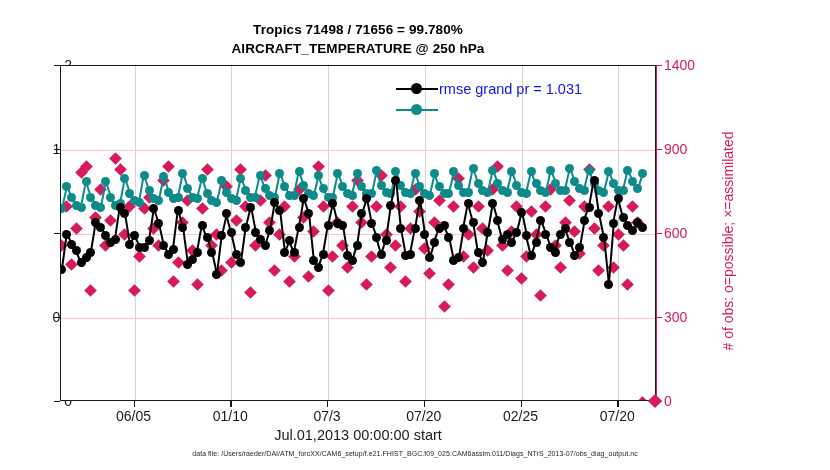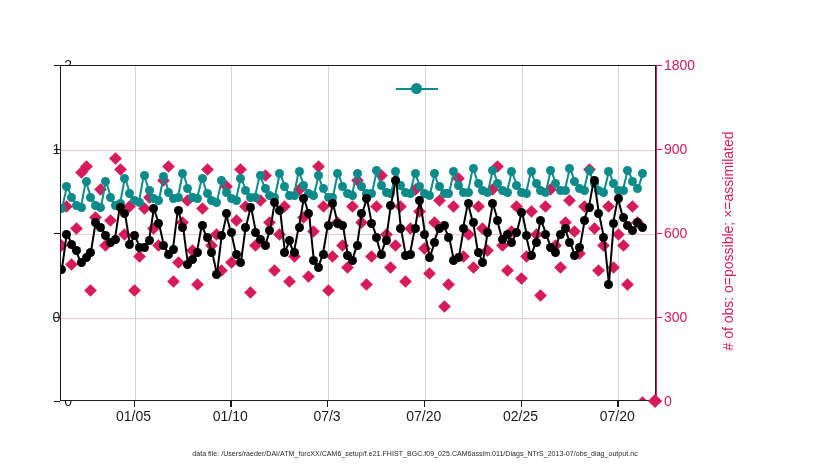--- a/index.html
+++ b/index.html
@@ -245,23 +245,28 @@
     margin-top: -5px;
     background: #d61a5c;
     transform: rotate(45deg);
   }
 </style>
 </head>
 <body>
 
 <div id="figure">
 
+  <div class="title-block">
+    <span class="title-line">Tropics 71498 / 71656 = 99.780%</span>
+    <span class="title-line">AIRCRAFT_TEMPERATURE @ 250 hPa</span>
+  </div>
 
   <div id="y-axis-title">rmse and totalspread</div>
   <div id="y-axis-title-right"># of obs: o=possible; ×=assimilated</div>
+  <div id="x-axis-title">Jul.01,2013 00:00:00 start</div>
 
   <div id="right-axis-line"></div>
 
   <div id="tick-layer">
       <div class="tickmark-left" style="top: 401px;"></div>
       <div class="ylabel-left" style="top: 401px;">
         <span>0</span>
       </div>
       <div class="tickmark-left" style="top: 317px;"></div>
       <div class="ylabel-left" style="top: 317px;">
@@ -281,23 +286,23 @@
       </div>
       <div class="tickmark-right" style="top: 401px;"></div>
       <div class="ylabel-right" style="top: 401px;">0</div>
       <div class="tickmark-right" style="top: 317px;"></div>
       <div class="ylabel-right" style="top: 317px;">300</div>
       <div class="tickmark-right" style="top: 233px;"></div>
       <div class="ylabel-right" style="top: 233px;">600</div>
       <div class="tickmark-right" style="top: 149px;"></div>
       <div class="ylabel-right" style="top: 149px;">900</div>
       <div class="tickmark-right" style="top: 65px;"></div>
-      <div class="ylabel-right" style="top: 65px;">1800</div>
+      <div class="ylabel-right" style="top: 65px;">1400</div>
       <div class="tickmark-x" style="left: 133.532px;"></div>
-      <div class="xtick-label" style="left: 133.532px;">01/05</div>
+      <div class="xtick-label" style="left: 133.532px;">06/05</div>
       <div class="tickmark-x" style="left: 230.286px;"></div>
       <div class="xtick-label" style="left: 230.286px;">01/10</div>
       <div class="tickmark-x" style="left: 327.039px;"></div>
       <div class="xtick-label" style="left: 327.039px;">07/3</div>
       <div class="tickmark-x" style="left: 423.792px;"></div>
       <div class="xtick-label" style="left: 423.792px;">07/20</div>
       <div class="tickmark-x" style="left: 520.545px;"></div>
       <div class="xtick-label" style="left: 520.545px;">02/25</div>
       <div class="tickmark-x" style="left: 617.299px;"></div>
       <div class="xtick-label" style="left: 617.299px;">07/20</div>
@@ -920,20 +925,27 @@
           <div class="pt rmse" style="left: 571.812px; top: 164.64px;"></div>
           <div class="pt rmse" style="left: 576.649px; top: 156.24px;"></div>
           <div class="pt rmse" style="left: 581.487px; top: 161.28px;"></div>
         </div>
     </div>
   </div>
 
   <div id="legend">
     <div class="legend-row">
       <span class="legend-sample">
+        <span class="lline" style="background:#000000"></span>
+        <span class="lmark" style="background:#000000"></span>
+      </span>
+      <span class="legend-text">rmse grand pr = 1.031</span>
+    </div>
+    <div class="legend-row">
+      <span class="legend-sample">
         <span class="lline" style="background:#0d8a8a"></span>
         <span class="lmark" style="background:#0d8a8a"></span>
       </span>
     </div>
   </div>
 
   <div id="data-file-note">data file: /Users/raeder/DAI/ATM_forcXX/CAM6_setup/f.e21.FHIST_BGC.f09_025.CAM6assim.011/Diags_NTrS_2013-07/obs_diag_output.nc</div>
 
 <div class="edge-diamond" style="left: 655px; top: 401px;"></div>
   </div>

